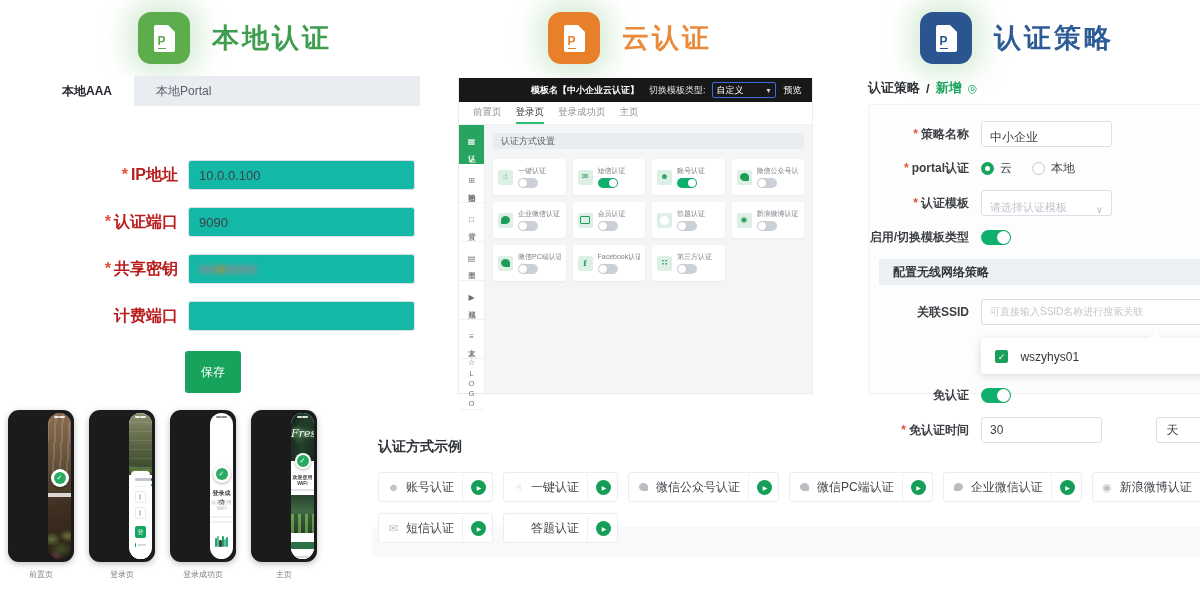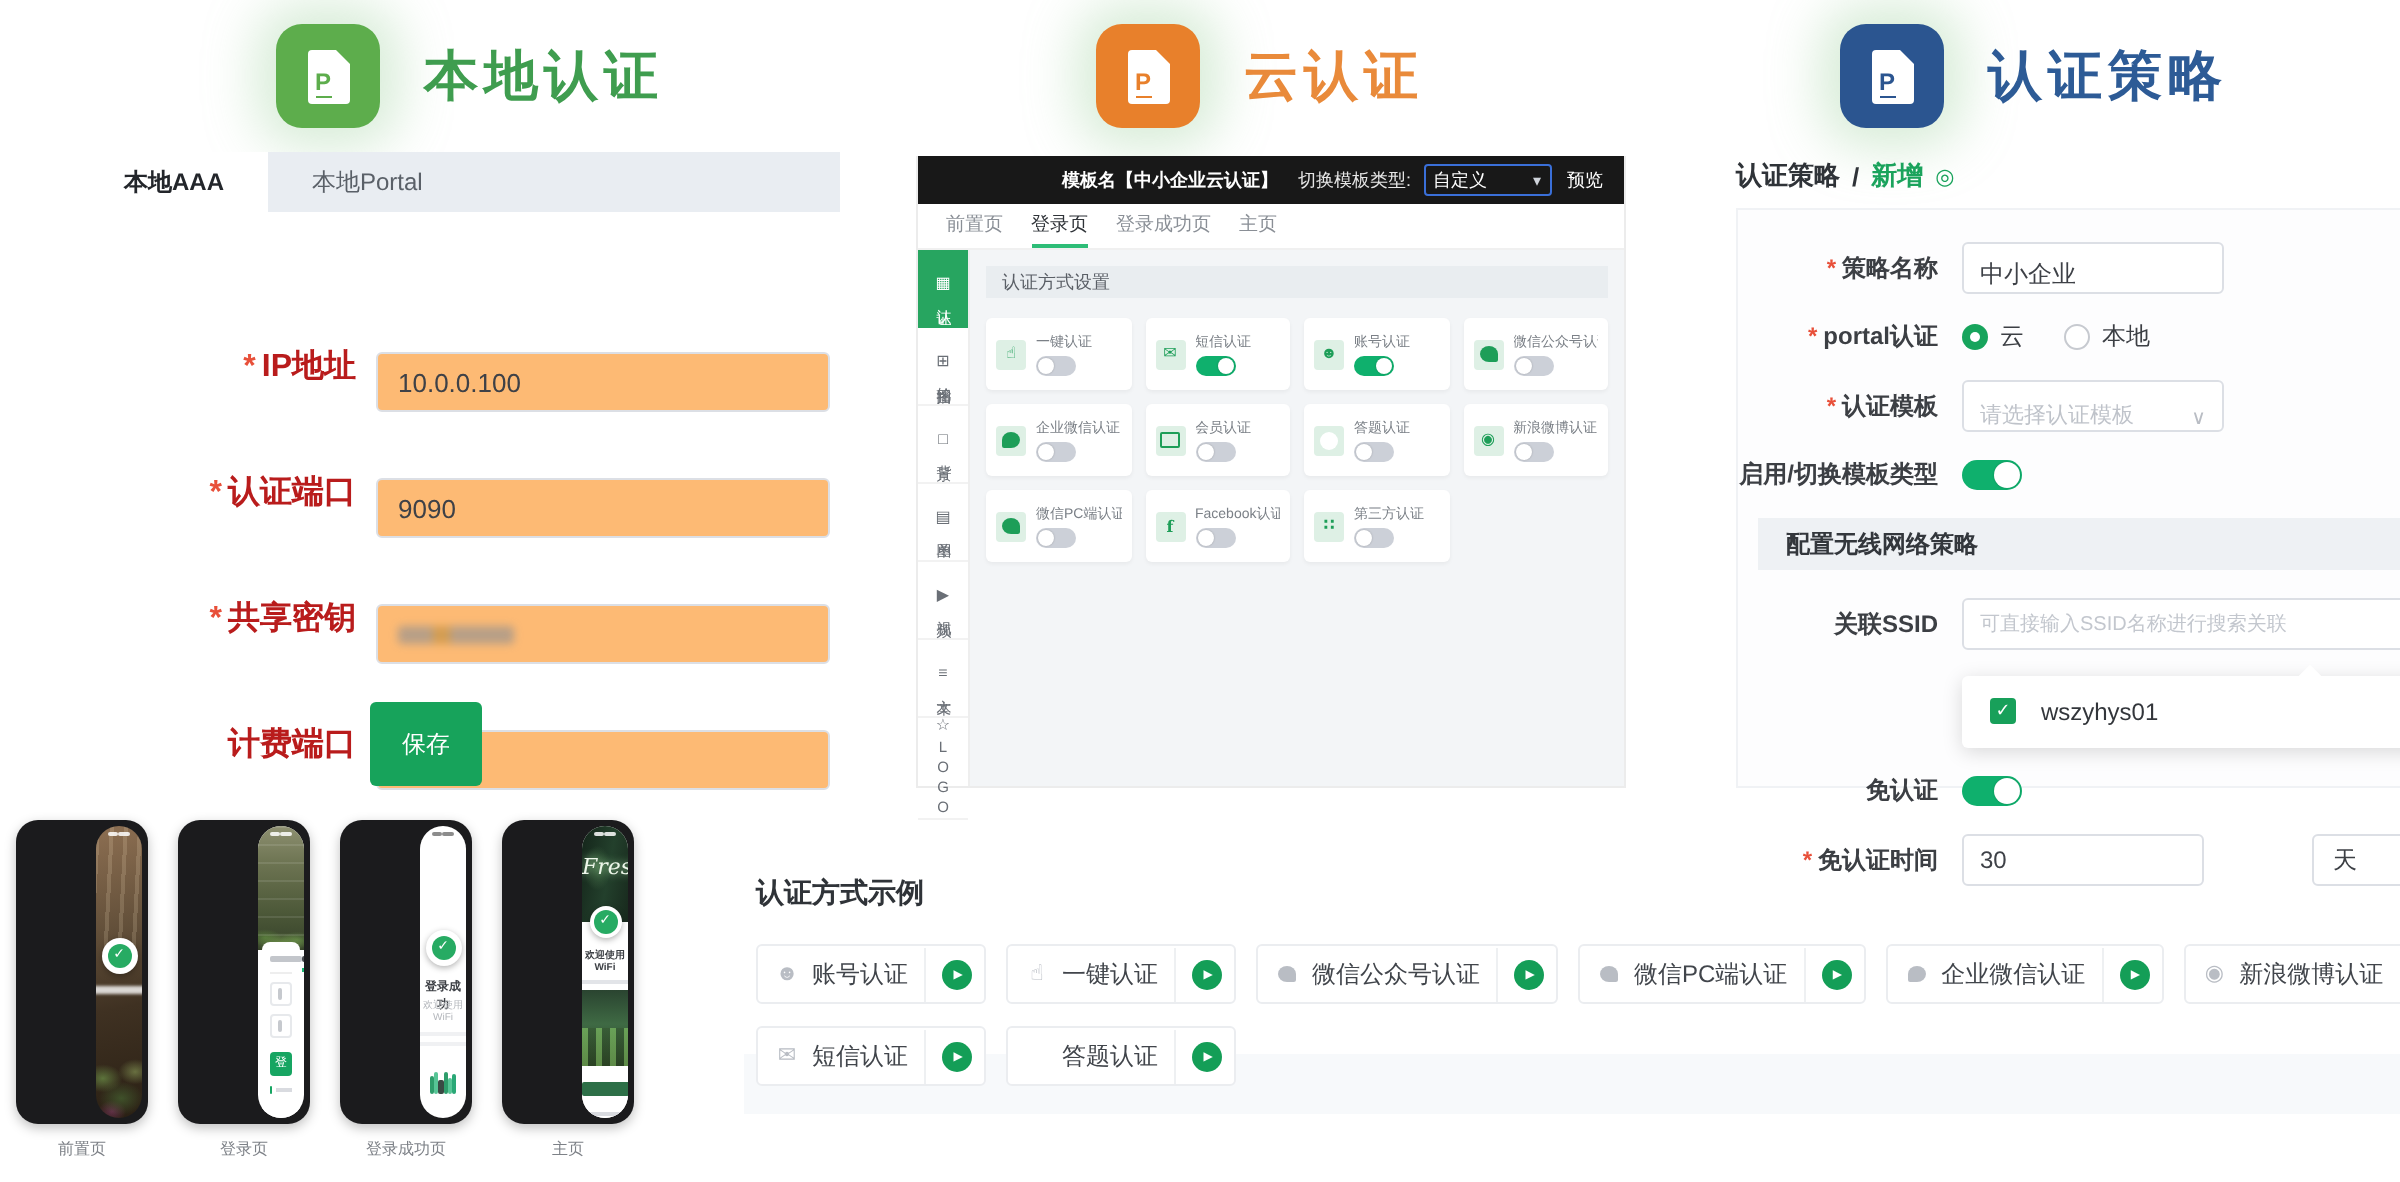--- a/index.html
+++ b/index.html
@@ -25,21 +25,21 @@
   
   .ltabs{position:absolute;left:40px;top:76px;width:380px;height:30px;background:#e9edf2;display:flex;font-size:12px;color:#5a6068;}
   .ltab{padding:0 22px;display:flex;align-items:center;cursor:pointer;}
   .ltab.active{background:#fff;color:#23262b;font-weight:bold;}
   .lform{position:absolute;left:40px;top:160px;}
   .lrow{display:flex;align-items:center;margin-bottom:17px;}
   .llabel{width:138px;flex:0 0 138px;text-align:right;margin-right:10px;font-size:16px;font-weight:bold;color:#b91c1c;}
   .star{visibility:hidden;color:#e8503a;font-style:normal;margin-right:3px;font-weight:bold;}
   .star::before{content:"*";}
   .star.show{visibility:visible;}
-  .linput{width:205px;height:28px;border:1px solid #dcdfe5;border-radius:3px;background:#fdba74;display:flex;align-items:center;padding:0 10px;font-size:13px;color:#3e4147;margin-top:16px;}
+  .linput{width:205px;height:28px;border:1px solid #dcdfe5;border-radius:3px;background:#14b8a6;display:flex;align-items:center;padding:0 10px;font-size:13px;color:#3e4147;}
   .redact{display:none;width:58px;height:9px;border-radius:2px;background:#b0830f;
           background:linear-gradient(90deg,#8a8d93 0 30%,#b98a3a 30% 45%,#8a8d93 45% 100%);filter:blur(2px);opacity:.6;}
   .redact.show{display:block;}
   .savebtn{position:absolute;left:185px;top:351px;width:56px;height:42px;background:#17a35b;color:#fff;font-size:12px;
            display:flex;align-items:center;justify-content:center;border-radius:3px;cursor:pointer;}
 
   
   .cloud{position:absolute;left:458px;top:78px;width:355px;border:1px solid #ececec;border-top:none;background:#fff;box-sizing:border-box;}
   .ctop{height:24px;background:#181818;display:flex;align-items:center;color:#fff;font-size:9px;padding-left:72px;white-space:nowrap;overflow:hidden;}
   .ctpl{font-weight:bold;}

